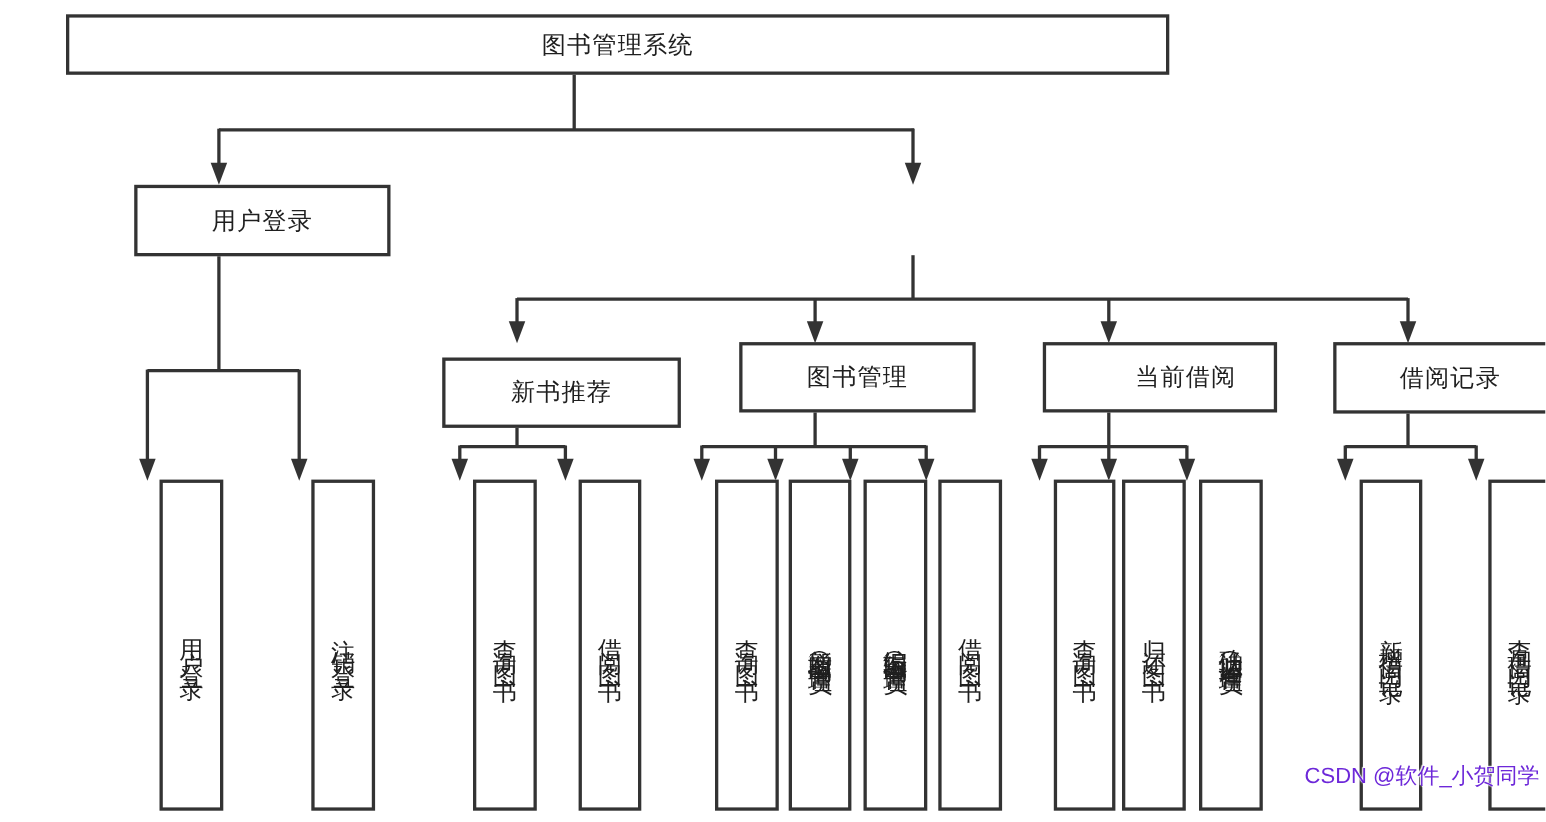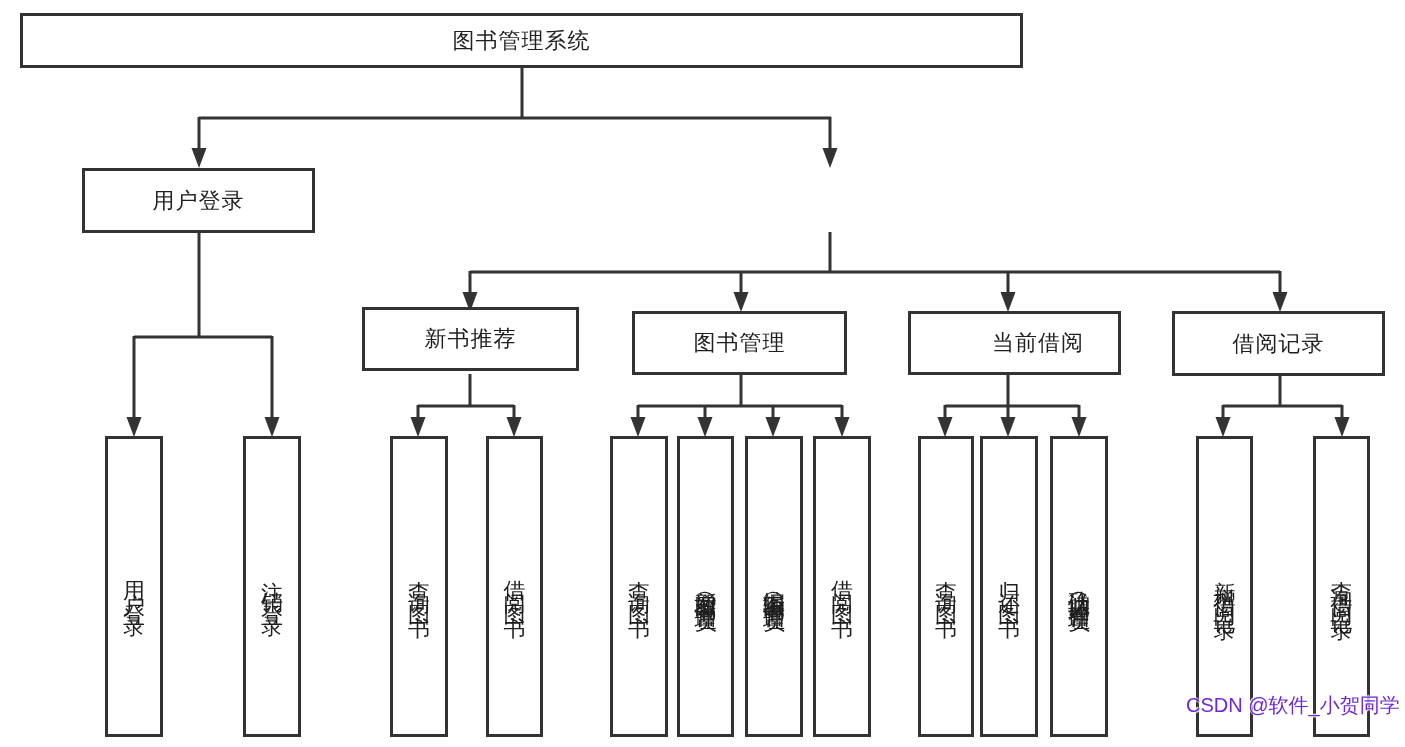--- a/index.html
+++ b/index.html
@@ -26,20 +26,21 @@
   .node {
     position: absolute;
     box-sizing: border-box;
     background: #ffffff;
     border: 3px solid #333333;
     display: flex;
     align-items: center;
     justify-content: center;
     z-index: 2;
     color: #1f1f1f;
+    margin-left: 40px;
   }
   .hnode {
     font-size: 22px;
     letter-spacing: 1px;
     white-space: nowrap;
   }
   .leaf span {
     writing-mode: vertical-rl;
     text-orientation: mixed;
     font-size: 22px;
@@ -140,21 +141,21 @@
   </svg>
 
   <div class="node hnode" style="left:20px; top:13px; width:1003px; height:55px;">
     <span>图书管理系统</span>
   </div>
 
   <div class="node hnode" style="left:82px; top:168px; width:233px; height:65px;">
     <span>用户登录</span>
   </div>
 
-  <div class="node hnode" style="left:362px; top:307px; width:217px; height:64px;">
+  <div class="node hnode" style="left:362px; top:325px; width:217px; height:64px;">
     <span>新书推荐</span>
   </div>
   <div class="node hnode" style="left:632px; top:311px; width:215px; height:64px;">
     <span>图书管理</span>
   </div>
   <div class="node hnode" style="left:908px; top:311px; width:213px; height:64px;padding-left:47px;">
     <span>当前借阅</span>
   </div>
   <div class="node hnode" style="left:1172px; top:311px; width:213px; height:65px;">
     <span>借阅记录</span>

